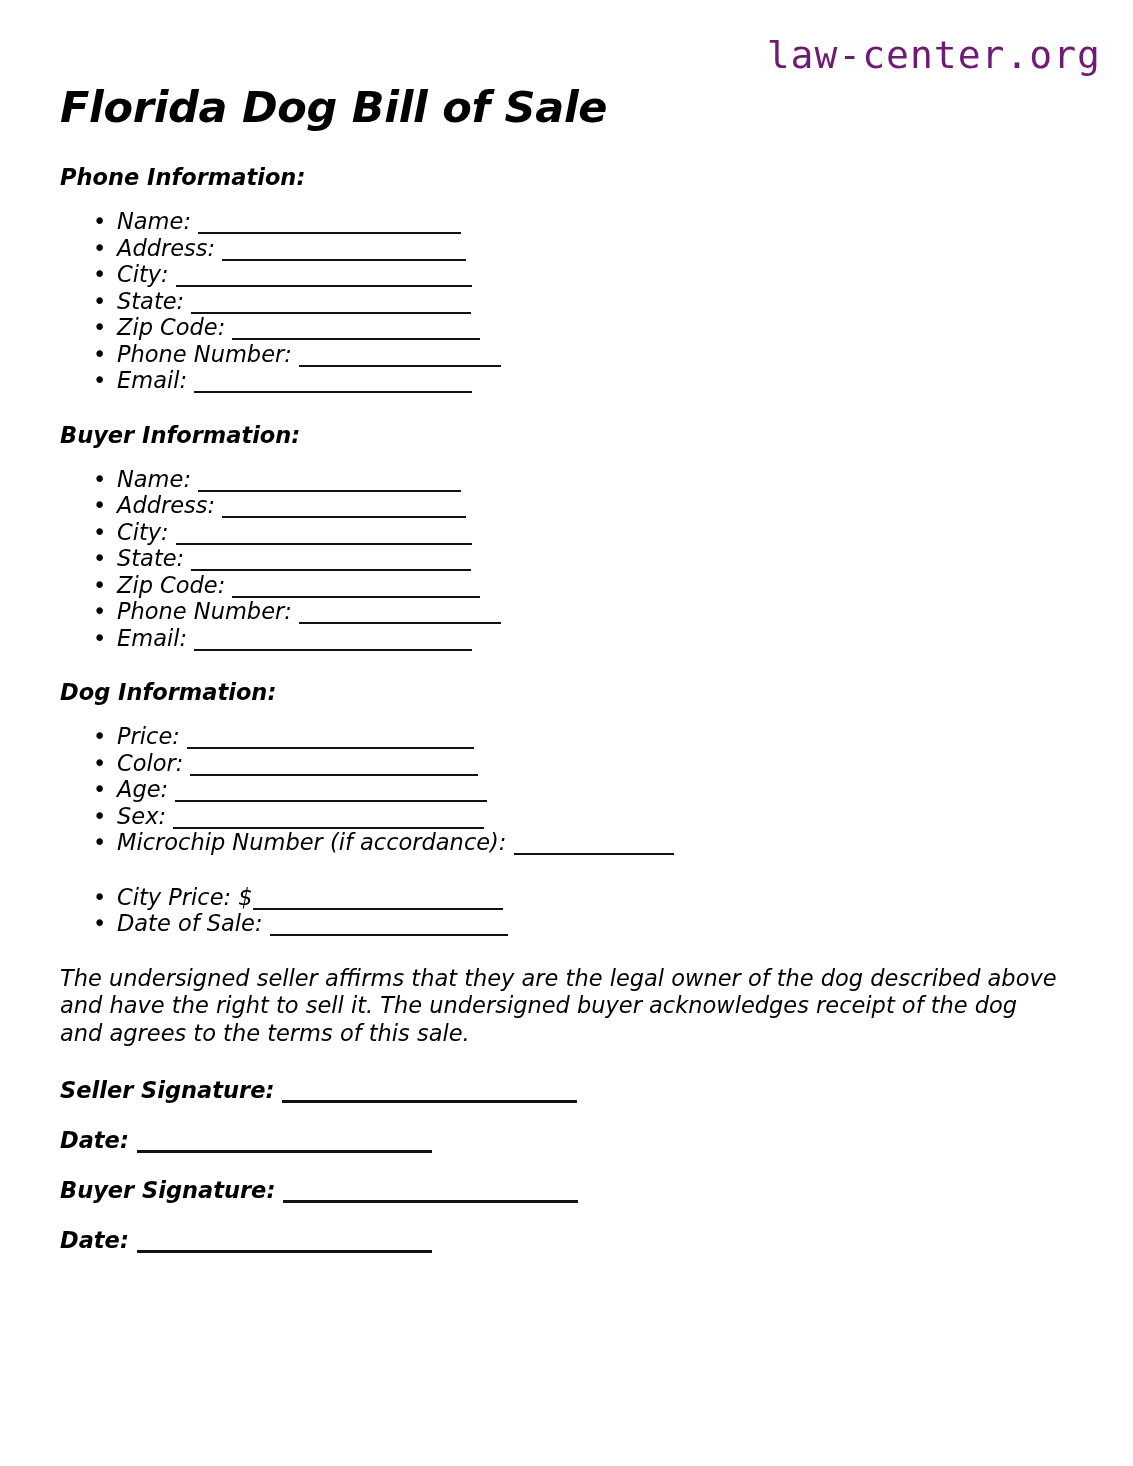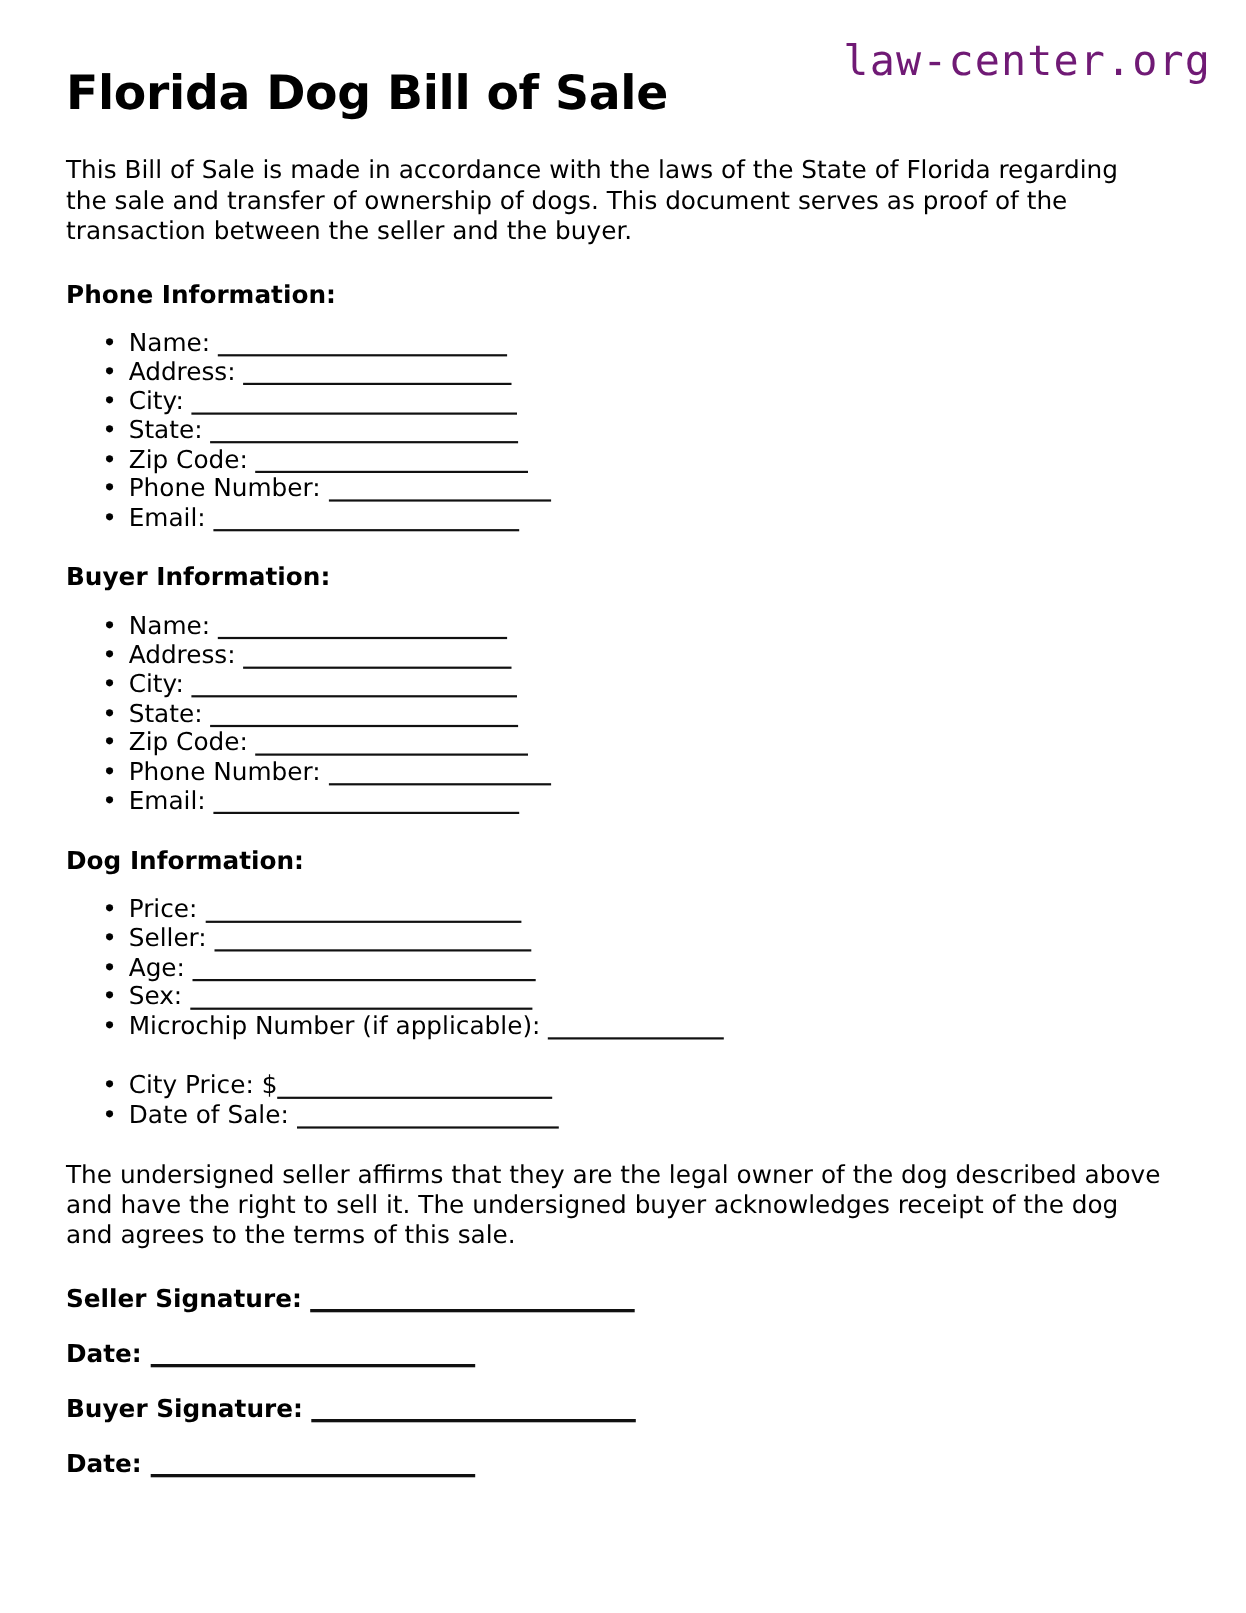--- a/index.html
+++ b/index.html
@@ -27,22 +27,23 @@
     font-size: 38px;
     letter-spacing: 1px;
     color: #701a75;
     white-space: nowrap;
   }
 
   
   .content {
     position: absolute;
     left: 60px;
-    top: 62px;
+    top: 84px;
     width: 1013px;
+    font-style: italic;
   }
 
   h1.doc-title {
     font-family: "DejaVu Sans", sans-serif;
     font-weight: bold;
     font-size: 43px;
     line-height: 1.08;
     margin: 0 0 34px 0;
     letter-spacing: -0.3px;
   }
@@ -106,21 +107,20 @@
 <body>
 
 <div class="page">
 
   <div class="watermark">law-center.org</div>
 
   <div class="content">
 
     <h1 class="doc-title">Florida Dog Bill of Sale</h1>
 
-    <p class="para">This Bill of Sale is made in accordance with the laws of the State of Florida regarding the sale and transfer of ownership of dogs. This document serves as proof of the transaction between the seller and the buyer.</p>
 
     <div id="sections-container">
         <h2 class="section-heading">Phone Information:</h2>
         <ul class="field-list">
           <li><span class="bullet">•</span><span>Name:</span> <span class="blank" style="width: 263px;"></span></li>
           <li><span class="bullet">•</span><span>Address:</span> <span class="blank" style="width: 244px;"></span></li>
           <li><span class="bullet">•</span><span>City:</span> <span class="blank" style="width: 296px;"></span></li>
           <li><span class="bullet">•</span><span>State:</span> <span class="blank" style="width: 280px;"></span></li>
           <li><span class="bullet">•</span><span>Zip Code:</span> <span class="blank" style="width: 248px;"></span></li>
           <li><span class="bullet">•</span><span>Phone Number:</span> <span class="blank" style="width: 202px;"></span></li>
@@ -132,24 +132,24 @@
           <li><span class="bullet">•</span><span>Address:</span> <span class="blank" style="width: 244px;"></span></li>
           <li><span class="bullet">•</span><span>City:</span> <span class="blank" style="width: 296px;"></span></li>
           <li><span class="bullet">•</span><span>State:</span> <span class="blank" style="width: 280px;"></span></li>
           <li><span class="bullet">•</span><span>Zip Code:</span> <span class="blank" style="width: 248px;"></span></li>
           <li><span class="bullet">•</span><span>Phone Number:</span> <span class="blank" style="width: 202px;"></span></li>
           <li><span class="bullet">•</span><span>Email:</span> <span class="blank" style="width: 278px;"></span></li>
         </ul>
         <h2 class="section-heading">Dog Information:</h2>
         <ul class="field-list">
           <li><span class="bullet">•</span><span>Price:</span> <span class="blank" style="width: 287px;"></span></li>
-          <li><span class="bullet">•</span><span>Seller:</span> <span class="blank" style="width: 288px;"></span></li>
+          <li><span class="bullet">•</span><span>Color:</span> <span class="blank" style="width: 288px;"></span></li>
           <li><span class="bullet">•</span><span>Age:</span> <span class="blank" style="width: 312px;"></span></li>
           <li><span class="bullet">•</span><span>Sex:</span> <span class="blank" style="width: 311px;"></span></li>
-          <li><span class="bullet">•</span><span>Microchip Number (if applicable):</span> <span class="blank" style="width: 160px;"></span></li>
+          <li><span class="bullet">•</span><span>Microchip Number (if accordance):</span> <span class="blank" style="width: 160px;"></span></li>
         </ul>
         <ul class="field-list">
           <li><span class="bullet">•</span><span>City Price: $</span><span class="blank" style="width: 250px;"></span></li>
           <li><span class="bullet">•</span><span>Date of Sale:</span> <span class="blank" style="width: 238px;"></span></li>
         </ul>
       </div>
 
     <p class="para" style="margin-top:14px;">The undersigned seller affirms that they are the legal owner of the dog described above and have the right to sell it. The undersigned buyer acknowledges receipt of the dog and agrees to the terms of this sale.</p>
 
     <div class="sig-block" id="signatures-container">

